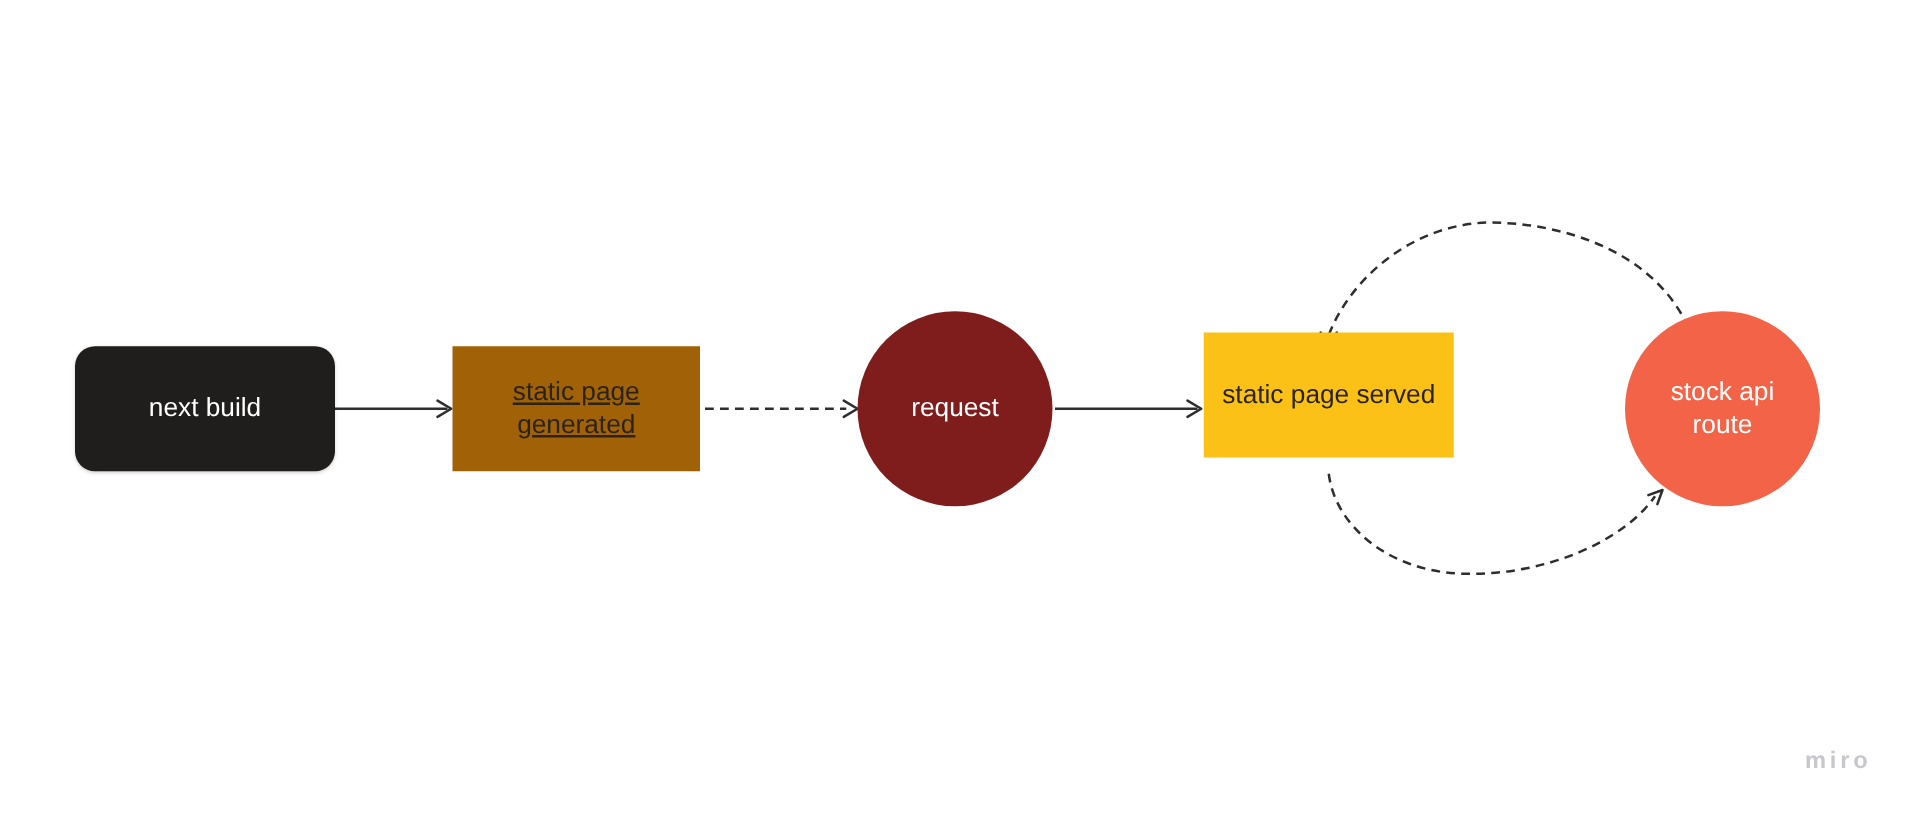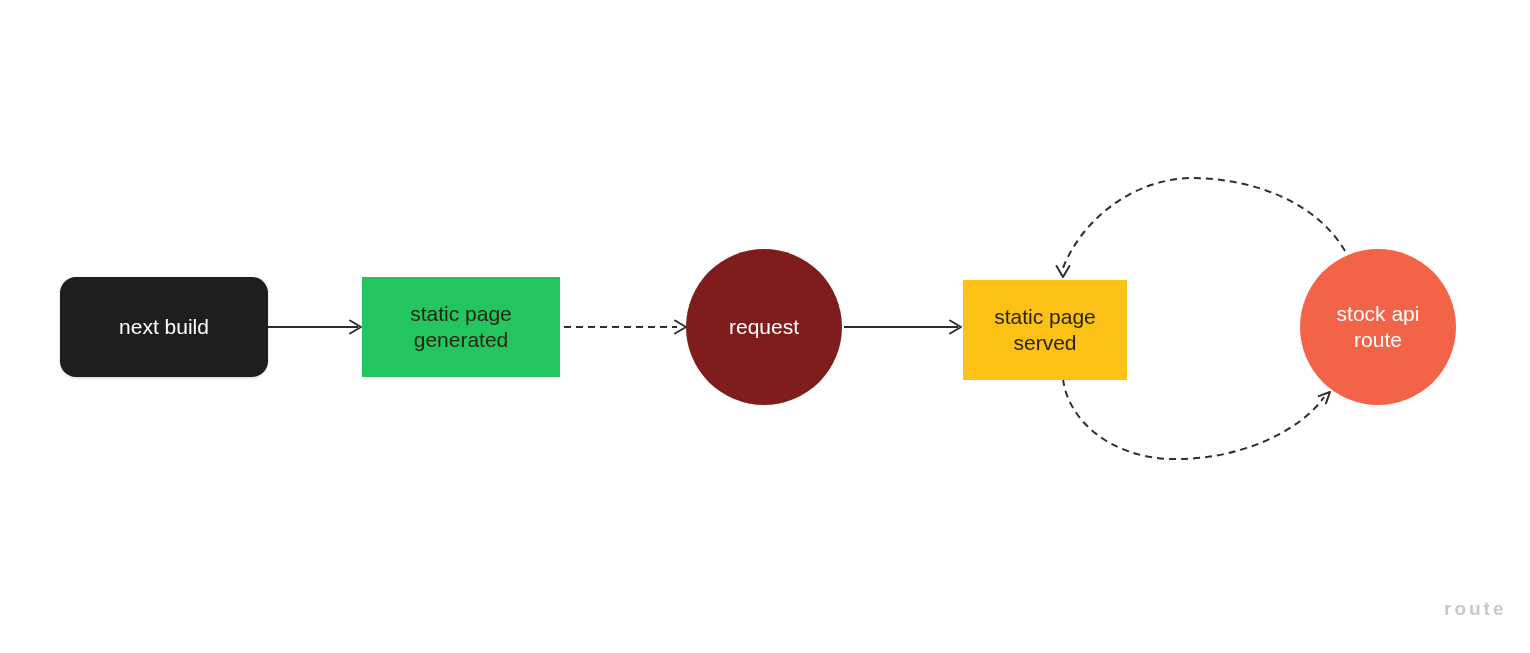--- a/index.html
+++ b/index.html
@@ -38,21 +38,21 @@
     line-height: 26px;
     cursor: default;
   }
   .node-rounded {
     left: 60px; top: 277px;
     width: 208px; height: 100px;
     border-radius: 16px;
     box-shadow: 0 1px 3px rgba(0,0,0,0.18);
   }
   .node-rect-1 { left: 362px; top: 277px; width: 198px; height: 100px; }
-  .node-rect-2 { left: 963px; top: 280px; width: 164px; height: 100px; }
+  .node-rect-2 { left: 963px; top: 266px; width: 200px; height: 100px; }
   .node-circle { border-radius: 50%; width: 156px; height: 156px; }
   .node-circle-1 { left: 686px; top: 249px; }
   .node-circle-2 { left: 1300px; top: 249px; }
   .node-label {
     padding: 0 14px;
     pointer-events: none;
   }
   .watermark {
     position: absolute;
     left: 1444px;
@@ -94,31 +94,31 @@
     <g>
       <path class="dashed" d="M 1063 379 C 1068 420 1110 457 1170 459 C 1237 461 1300 432 1324 397"></path>
       <path class="arrowhead" d="M 1325.9 403.3 L 1330 392 L 1318.7 396.1"></path>
     </g>
   </svg>
 
   <div class="node node-rounded" style="background: rgb(31, 30, 28); color: rgb(255, 255, 255);">
     <span class="node-label">next build</span>
   </div>
 
-  <div class="node node-rect-1" style="background: #22c55e; color: rgb(43, 36, 22);">
+  <div class="node node-rect-1" style="background: #a16207; color: rgb(43, 36, 22); text-decoration: underline;">
     <span class="node-label">static page generated</span>
   </div>
 
   <div class="node node-circle node-circle-1" style="background: #7f1d1d; color: rgb(255, 255, 255);">
     <span class="node-label">request</span>
   </div>
 
   <div class="node node-rect-2" style="background: rgb(251, 193, 23); color: rgb(43, 36, 22);">
     <span class="node-label">static page served</span>
   </div>
 
   <div class="node node-circle node-circle-2" style="background: rgb(242, 99, 71); color: rgb(255, 255, 255);">
     <span class="node-label">stock api route</span>
   </div>
 
-  <div class="watermark">route</div>
+  <div class="watermark">miro</div>
 
 </div>
 
 </body></html>

